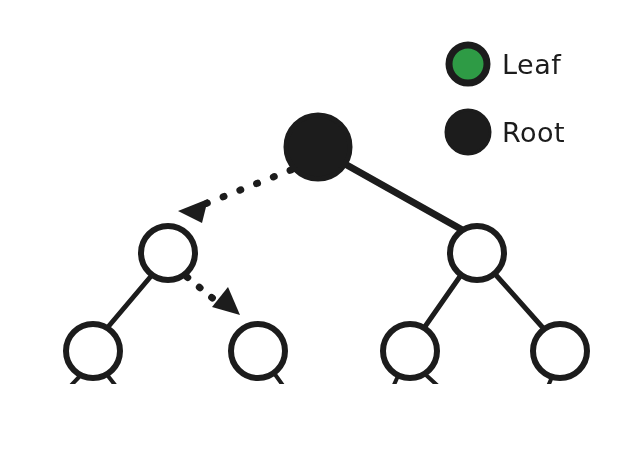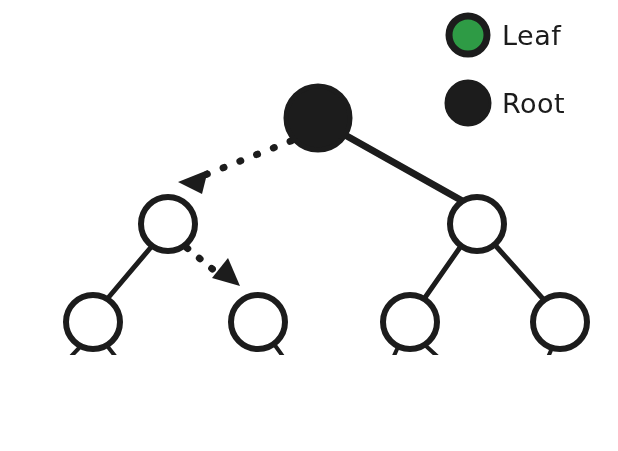--- a/index.html
+++ b/index.html
@@ -10,20 +10,21 @@
   }
   body {
     font-family: "DejaVu Sans", sans-serif;
   }
   #canvas {
     position: relative;
     width: 618px;
     height: 355px;
     background: #ffffff;
     overflow: hidden;
+    margin-top: 29px;
   }
   #canvas svg {
     display: block;
     width: 618px;
     height: 451px;
   }
   .legend-label {
     font-family: "DejaVu Sans", sans-serif;
     font-size: 27px;
     font-weight: 500;

